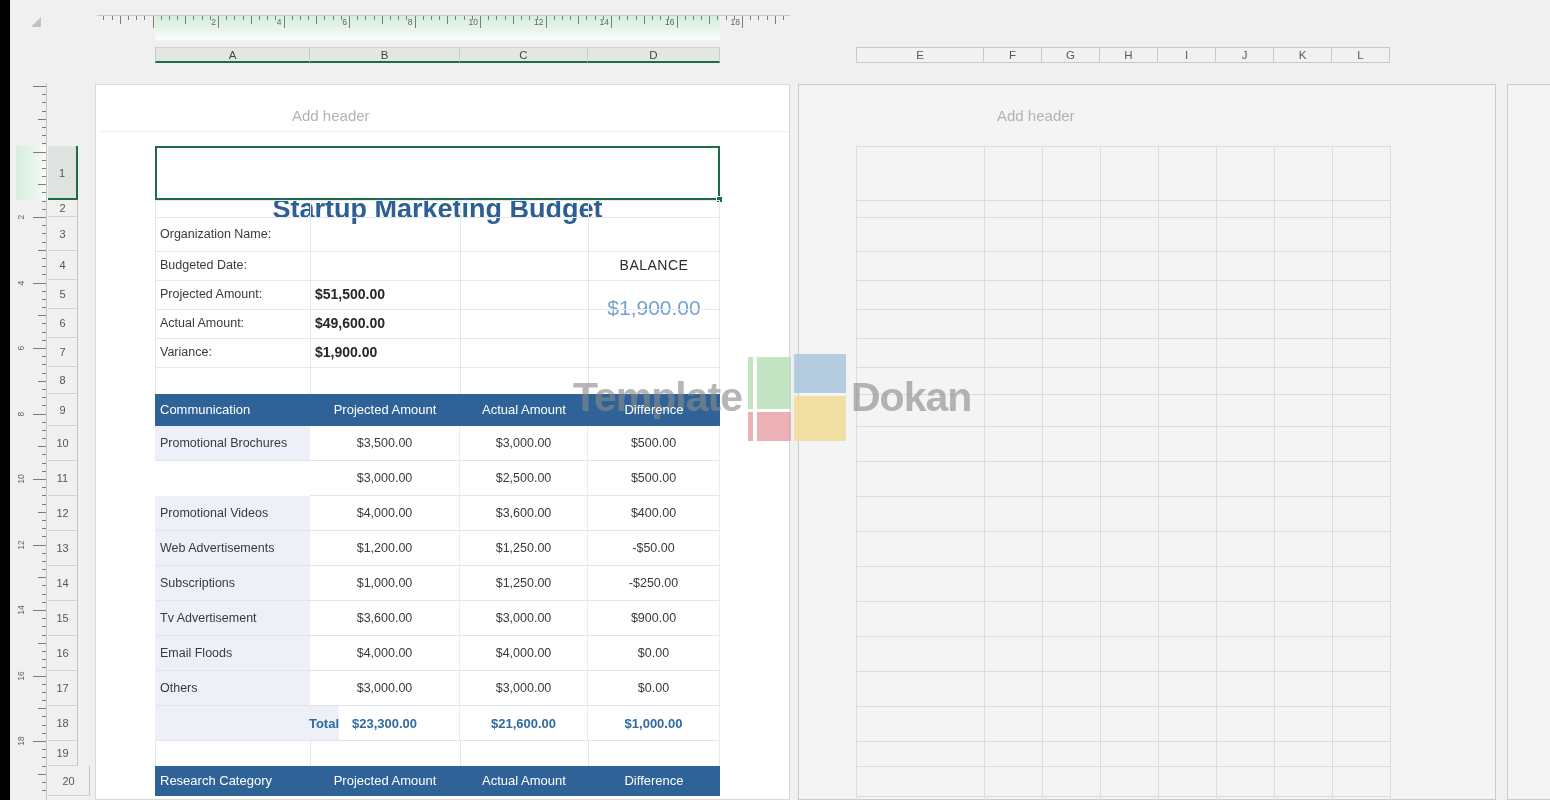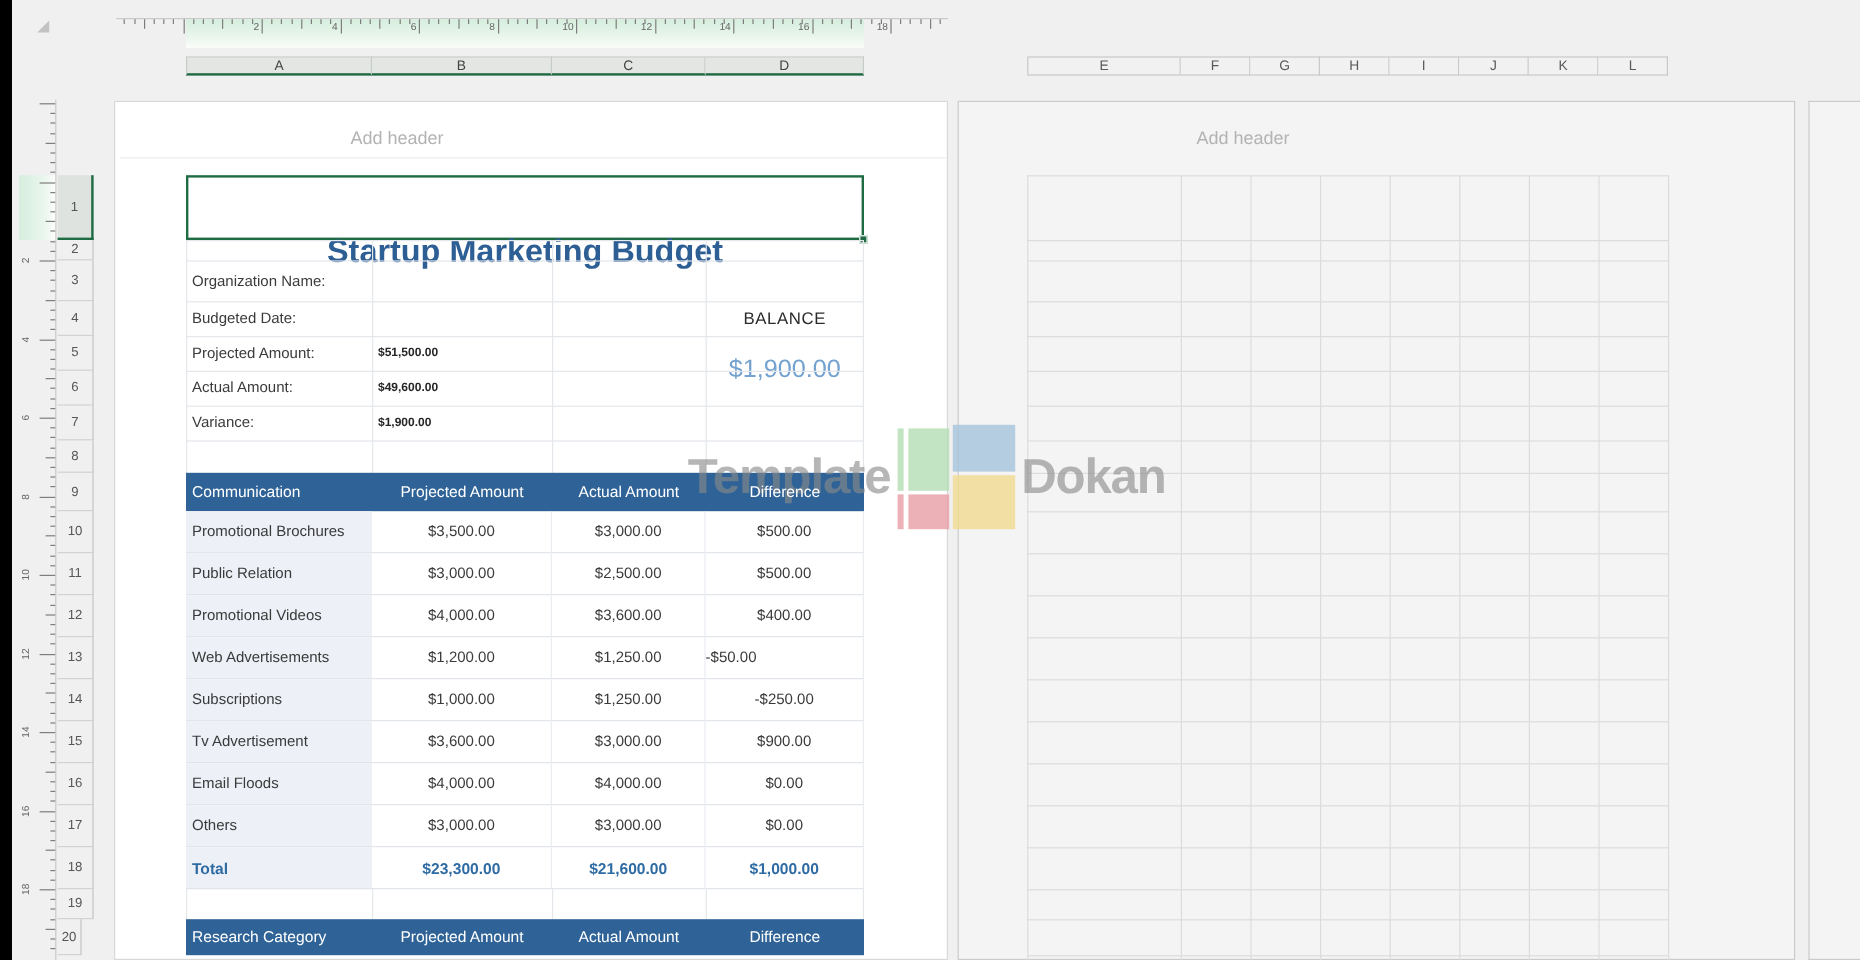--- a/index.html
+++ b/index.html
@@ -15,21 +15,21 @@
   .colhdr{background:#f1f1f1;border-right:1px solid #c9c9c9;border-top:1px solid #c9c9c9;
           border-bottom:1px solid #c9c9c9;font-size:11.5px;color:#5a5a5a;text-align:center;line-height:15px;}
   .rowhdr{font-size:11px;color:#555;text-align:center;border-bottom:1px solid #d2d2d2;border-right:1px solid #c4c4c4;}
   .rowhdr-sel{background:#dfe3df;border-right:2px solid #1f6b44;border-bottom:2px solid #1f6b44;}
   .gl{background:#dcdcdc;}
   .gl1{background:#e4e7ec;}
   .titlebox{border:2px solid #1f6b44;background:#fff;}
   .titletext{font-size:27px;font-weight:bold;color:#2d5e94;text-align:center;}
   .handle{width:7px;height:7px;background:#1f6b44;border:1px solid #fff;}
   .ilabel{font-size:12.5px;color:#3b3b3b;}
-  .ivalue{font-size:10px;font-weight:bold;color:#262626;}
+  .ivalue{font-size:14px;font-weight:bold;color:#262626;}
   .balance-label{font-size:14px;color:#2b2b2b;letter-spacing:.5px;text-align:center;}
   .balance-value{font-size:21px;color:#74a2cf;text-align:center;}
   .thead{background:#2f6397;}
   .thead-cell{font-size:13px;color:#ffffff;}
   .tcell{font-size:12.5px;color:#3a3a3a;border-bottom:1px solid #e1e5ea;}
   .tinta{background:#edf1f7;}
   .vline{border-right:1px solid #e9ecf1;}
   .totcell{font-size:13px;font-weight:bold;color:#2f6ba3;border-bottom:1px solid #e1e5ea;}
   .wm-word{font-size:41px;font-weight:bold;color:#8a8a8a;opacity:.62;letter-spacing:-1px;white-space:nowrap;}
   .wm-sq{opacity:.82;}
@@ -289,21 +289,21 @@
     <div class="abs rowhdr" style="left: 48px; top: 426px; width: 30px; height: 35px; line-height: 35px;">10</div>
     <div class="abs rowhdr" style="left: 48px; top: 461px; width: 30px; height: 35px; line-height: 35px;">11</div>
     <div class="abs rowhdr" style="left: 48px; top: 496px; width: 30px; height: 35px; line-height: 35px;">12</div>
     <div class="abs rowhdr" style="left: 48px; top: 531px; width: 30px; height: 35px; line-height: 35px;">13</div>
     <div class="abs rowhdr" style="left: 48px; top: 566px; width: 30px; height: 35px; line-height: 35px;">14</div>
     <div class="abs rowhdr" style="left: 48px; top: 601px; width: 30px; height: 35px; line-height: 35px;">15</div>
     <div class="abs rowhdr" style="left: 48px; top: 636px; width: 30px; height: 35px; line-height: 35px;">16</div>
     <div class="abs rowhdr" style="left: 48px; top: 671px; width: 30px; height: 35px; line-height: 35px;">17</div>
     <div class="abs rowhdr" style="left: 48px; top: 706px; width: 30px; height: 35px; line-height: 35px;">18</div>
     <div class="abs rowhdr" style="left: 48px; top: 741px; width: 30px; height: 25px; line-height: 25px;">19</div>
-    <div class="abs rowhdr" style="left: 48px; top: 766px; width: 20px; height: 30px; line-height: 30px;">20</div>
+    <div class="abs rowhdr" style="left: 48px; top: 766px; width: 42px; height: 30px; line-height: 30px;">20</div>
     <div class="abs gl" style="left: 856px; top: 146px; width: 1px; height: 654px;"></div>
     <div class="abs gl" style="left: 984px; top: 146px; width: 1px; height: 654px;"></div>
     <div class="abs gl" style="left: 1042px; top: 146px; width: 1px; height: 654px;"></div>
     <div class="abs gl" style="left: 1100px; top: 146px; width: 1px; height: 654px;"></div>
     <div class="abs gl" style="left: 1158px; top: 146px; width: 1px; height: 654px;"></div>
     <div class="abs gl" style="left: 1216px; top: 146px; width: 1px; height: 654px;"></div>
     <div class="abs gl" style="left: 1274px; top: 146px; width: 1px; height: 654px;"></div>
     <div class="abs gl" style="left: 1332px; top: 146px; width: 1px; height: 654px;"></div>
     <div class="abs gl" style="left: 1390px; top: 146px; width: 1px; height: 654px;"></div>
     <div class="abs gl" style="left: 856px; top: 146px; width: 534px; height: 1px;"></div>
@@ -359,45 +359,44 @@
     <div class="abs thead-cell" style="left: 588px; top: 394px; width: 132px; height: 32px; line-height: 32px; text-align: center; z-index: 31;">Difference</div>
     <div class="abs thead" style="left: 155px; top: 766px; width: 565px; height: 30px;"></div>
     <div class="abs thead-cell" style="left: 160px; top: 766px; width: 150px; height: 30px; line-height: 30px; text-align: left; z-index: 31;">Research Category</div>
     <div class="abs thead-cell" style="left: 310px; top: 766px; width: 150px; height: 30px; line-height: 30px; text-align: center; z-index: 31;">Projected Amount</div>
     <div class="abs thead-cell" style="left: 460px; top: 766px; width: 128px; height: 30px; line-height: 30px; text-align: center; z-index: 31;">Actual Amount</div>
     <div class="abs thead-cell" style="left: 588px; top: 766px; width: 132px; height: 30px; line-height: 30px; text-align: center; z-index: 31;">Difference</div>
     <div class="abs tcell tinta" style="left: 155px; top: 426px; width: 155px; height: 35px; line-height: 35px; text-align: left; padding-left: 5px;">Promotional Brochures</div>
     <div class="abs tcell vline" style="left: 310px; top: 426px; width: 150px; height: 35px; line-height: 35px; text-align: center; padding-left: 0px;">$3,500.00</div>
     <div class="abs tcell vline" style="left: 460px; top: 426px; width: 128px; height: 35px; line-height: 35px; text-align: center; padding-left: 0px;">$3,000.00</div>
     <div class="abs tcell vline" style="left: 588px; top: 426px; width: 132px; height: 35px; line-height: 35px; text-align: center; padding-left: 0px;">$500.00</div>
-    <div class="abs tcell tinta" style="left: 155px; top: 461px; width: 155px; height: 35px; line-height: 35px; text-align: left; padding-left: 5px;">Public Relation</div>
     <div class="abs tcell vline" style="left: 310px; top: 461px; width: 150px; height: 35px; line-height: 35px; text-align: center; padding-left: 0px;">$3,000.00</div>
     <div class="abs tcell vline" style="left: 460px; top: 461px; width: 128px; height: 35px; line-height: 35px; text-align: center; padding-left: 0px;">$2,500.00</div>
     <div class="abs tcell vline" style="left: 588px; top: 461px; width: 132px; height: 35px; line-height: 35px; text-align: center; padding-left: 0px;">$500.00</div>
     <div class="abs tcell tinta" style="left: 155px; top: 496px; width: 155px; height: 35px; line-height: 35px; text-align: left; padding-left: 5px;">Promotional Videos</div>
     <div class="abs tcell vline" style="left: 310px; top: 496px; width: 150px; height: 35px; line-height: 35px; text-align: center; padding-left: 0px;">$4,000.00</div>
     <div class="abs tcell vline" style="left: 460px; top: 496px; width: 128px; height: 35px; line-height: 35px; text-align: center; padding-left: 0px;">$3,600.00</div>
     <div class="abs tcell vline" style="left: 588px; top: 496px; width: 132px; height: 35px; line-height: 35px; text-align: center; padding-left: 0px;">$400.00</div>
     <div class="abs tcell tinta" style="left: 155px; top: 531px; width: 155px; height: 35px; line-height: 35px; text-align: left; padding-left: 5px;">Web Advertisements</div>
     <div class="abs tcell vline" style="left: 310px; top: 531px; width: 150px; height: 35px; line-height: 35px; text-align: center; padding-left: 0px;">$1,200.00</div>
     <div class="abs tcell vline" style="left: 460px; top: 531px; width: 128px; height: 35px; line-height: 35px; text-align: center; padding-left: 0px;">$1,250.00</div>
-    <div class="abs tcell vline" style="left: 588px; top: 531px; width: 132px; height: 35px; line-height: 35px; text-align: left; padding-left: 0px;">-$50.00</div>
+    <div class="abs tcell vline" style="left: 588px; top: 531px; width: 132px; height: 35px; line-height: 35px; text-align: center; padding-left: 0px;">-$50.00</div>
     <div class="abs tcell tinta" style="left: 155px; top: 566px; width: 155px; height: 35px; line-height: 35px; text-align: left; padding-left: 5px;">Subscriptions</div>
     <div class="abs tcell vline" style="left: 310px; top: 566px; width: 150px; height: 35px; line-height: 35px; text-align: center; padding-left: 0px;">$1,000.00</div>
     <div class="abs tcell vline" style="left: 460px; top: 566px; width: 128px; height: 35px; line-height: 35px; text-align: center; padding-left: 0px;">$1,250.00</div>
     <div class="abs tcell vline" style="left: 588px; top: 566px; width: 132px; height: 35px; line-height: 35px; text-align: center; padding-left: 0px;">-$250.00</div>
     <div class="abs tcell tinta" style="left: 155px; top: 601px; width: 155px; height: 35px; line-height: 35px; text-align: left; padding-left: 5px;">Tv Advertisement</div>
     <div class="abs tcell vline" style="left: 310px; top: 601px; width: 150px; height: 35px; line-height: 35px; text-align: center; padding-left: 0px;">$3,600.00</div>
     <div class="abs tcell vline" style="left: 460px; top: 601px; width: 128px; height: 35px; line-height: 35px; text-align: center; padding-left: 0px;">$3,000.00</div>
     <div class="abs tcell vline" style="left: 588px; top: 601px; width: 132px; height: 35px; line-height: 35px; text-align: center; padding-left: 0px;">$900.00</div>
     <div class="abs tcell tinta" style="left: 155px; top: 636px; width: 155px; height: 35px; line-height: 35px; text-align: left; padding-left: 5px;">Email Floods</div>
     <div class="abs tcell vline" style="left: 310px; top: 636px; width: 150px; height: 35px; line-height: 35px; text-align: center; padding-left: 0px;">$4,000.00</div>
     <div class="abs tcell vline" style="left: 460px; top: 636px; width: 128px; height: 35px; line-height: 35px; text-align: center; padding-left: 0px;">$4,000.00</div>
     <div class="abs tcell vline" style="left: 588px; top: 636px; width: 132px; height: 35px; line-height: 35px; text-align: center; padding-left: 0px;">$0.00</div>
     <div class="abs tcell tinta" style="left: 155px; top: 671px; width: 155px; height: 35px; line-height: 35px; text-align: left; padding-left: 5px;">Others</div>
     <div class="abs tcell vline" style="left: 310px; top: 671px; width: 150px; height: 35px; line-height: 35px; text-align: center; padding-left: 0px;">$3,000.00</div>
     <div class="abs tcell vline" style="left: 460px; top: 671px; width: 128px; height: 35px; line-height: 35px; text-align: center; padding-left: 0px;">$3,000.00</div>
     <div class="abs tcell vline" style="left: 588px; top: 671px; width: 132px; height: 35px; line-height: 35px; text-align: center; padding-left: 0px;">$0.00</div>
-    <div class="abs totcell tinta" style="left: 155px; top: 706px; width: 155px; height: 35px; line-height: 35px; text-align: left; padding-left: 5px;">Total</div>
+    <div class="abs totcell tinta" style="left: 155px; top: 706px; width: 184px; height: 35px; line-height: 35px; text-align: right; padding-left: 5px;">Total</div>
     <div class="abs totcell vline" style="left: 310px; top: 706px; width: 150px; height: 35px; line-height: 35px; text-align: center; padding-left: 0px;">$23,300.00</div>
     <div class="abs totcell vline" style="left: 460px; top: 706px; width: 128px; height: 35px; line-height: 35px; text-align: center; padding-left: 0px;">$21,600.00</div>
     <div class="abs totcell vline" style="left: 588px; top: 706px; width: 132px; height: 35px; line-height: 35px; text-align: center; padding-left: 0px;">$1,000.00</div>
   </div>
 
 </body></html>

